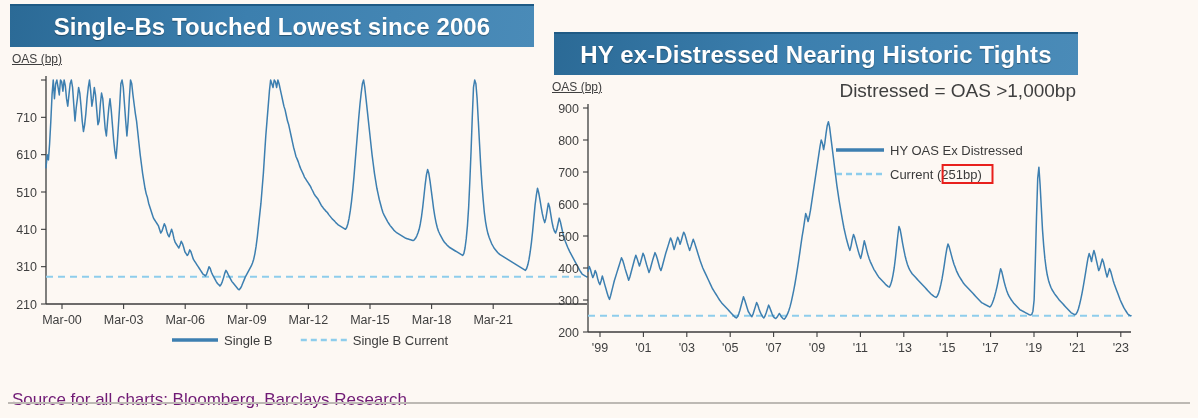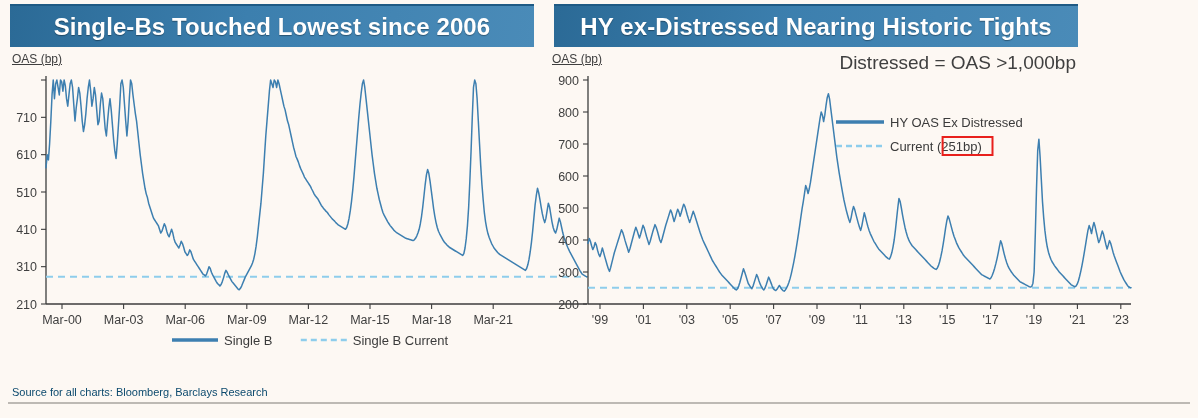--- a/index.html
+++ b/index.html
@@ -8,21 +8,21 @@
     width: 1198px; height: 418px;
     background: #fdf8f3;
     font-family: "Liberation Sans", sans-serif;
     color: #3c3c3c;
     overflow: hidden;
     position: relative;
   }
   .panels { display: flex; width: 1088px; height: 380px; }
   .panel { position: relative; }
   .panel.left  { width: 599px; }
-  .panel.right { width: 599px; }
+  .panel.right { width: 599px; margin-top: 28px; }
 
   .title-bar {
     height: 43px;
     margin: 4px 10px 0 10px;
     background: linear-gradient(100deg, #2b6a96 0%, #3c7fae 45%, #4a8bb8 100%);
     border-top: 2px solid #1f5a84;
     display: flex; align-items: center; justify-content: center;
   }
   .title-bar .title-text {
     color: #ffffff;
@@ -58,23 +58,23 @@
   .tick-mark { stroke: #3d3d3d; stroke-width: 1.1; }
   .series-line { fill: none; stroke: #3d7fb0; stroke-width: 1.5; stroke-linejoin: round; stroke-linecap: round; }
   .current-line { fill: none; stroke: #8ecdec; stroke-width: 2; stroke-dasharray: 7 5; }
   .legend-text { font-family: "Liberation Sans", sans-serif; font-size: 13px; fill: #3b3b3b; }
   .legend-solid { stroke: #3d7fb0; stroke-width: 3.4; }
   .legend-dash  { stroke: #8ecdec; stroke-width: 2.4; stroke-dasharray: 6 4; }
   .highlight-box { fill: none; stroke: #e8201c; stroke-width: 2; }
 
   .source {
     position: absolute;
-    left: 12px; bottom: 20px;
-    font-size: 11px;
-    color: #0c4a6e;
+    left: 12px; bottom: 8px;
+    font-size: 17px;
+    color: #701a75;
   }
   .footer-rule {
     position: absolute;
     left: 8px; right: 8px; bottom: 14px;
     height: 2px;
     background: #bdb9b4;
   }
 </style>
 </head>
 <body>

